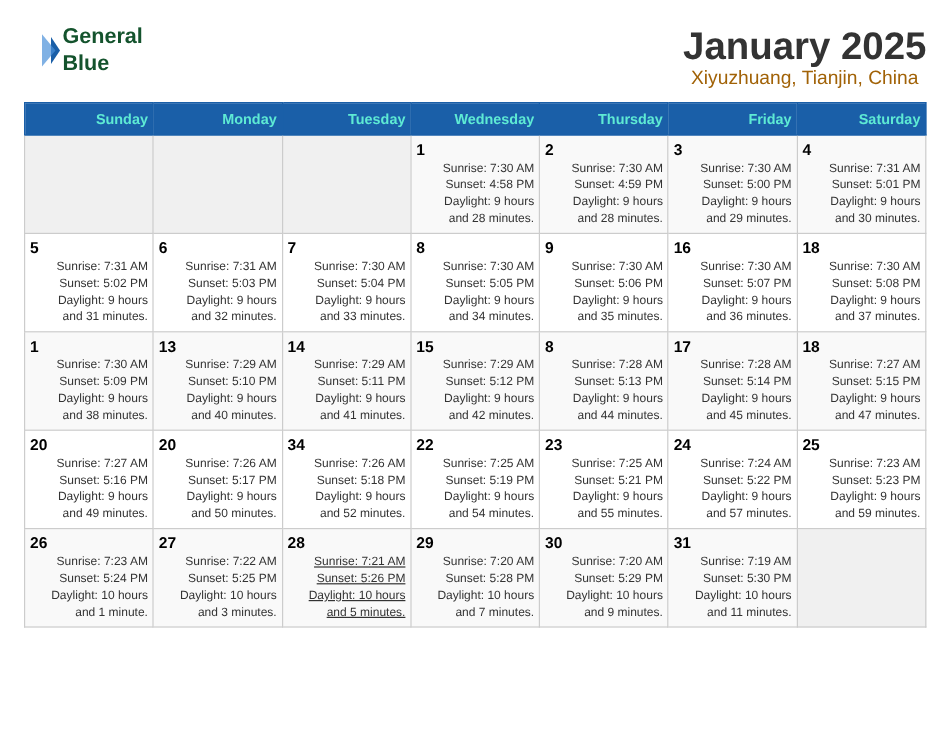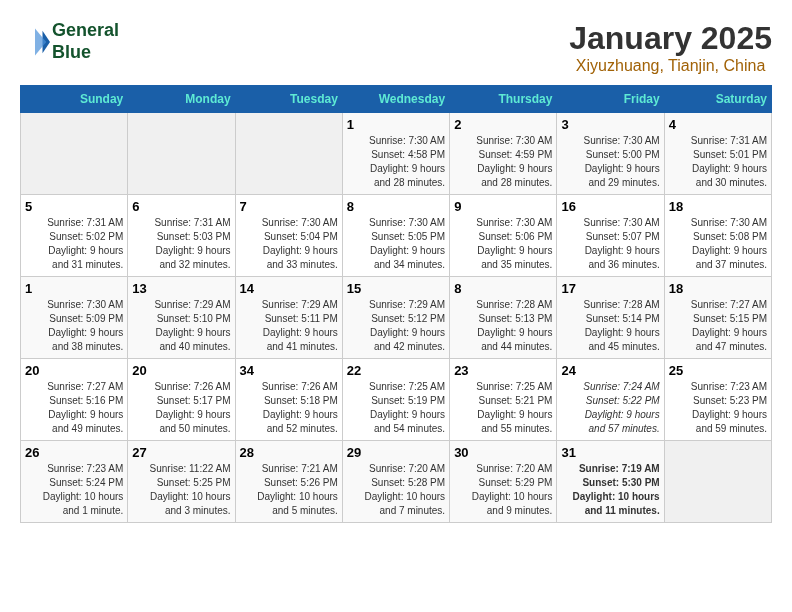--- a/index.html
+++ b/index.html
@@ -290,21 +290,21 @@
         </td>
         <td>
           <span class="day-number">23</span>
           <div class="day-info" style="white-space: pre-line;">Sunrise: 7:25 AM
 Sunset: 5:21 PM
 Daylight: 9 hours
 and 55 minutes.</div>
         </td>
         <td>
           <span class="day-number">24</span>
-          <div class="day-info" style="white-space: pre-line; font-style: italic;">Sunrise: 7:24 AM
+          <div class="day-info" style="white-space: pre-line;">Sunrise: 7:24 AM
 Sunset: 5:22 PM
 Daylight: 9 hours
 and 57 minutes.</div>
         </td>
         <td>
           <span class="day-number">25</span>
           <div class="day-info" style="white-space: pre-line;">Sunrise: 7:23 AM
 Sunset: 5:23 PM
 Daylight: 9 hours
 and 59 minutes.</div>
@@ -313,49 +313,49 @@
       <tr>
         <td>
           <span class="day-number">26</span>
           <div class="day-info" style="white-space: pre-line;">Sunrise: 7:23 AM
 Sunset: 5:24 PM
 Daylight: 10 hours
 and 1 minute.</div>
         </td>
         <td>
           <span class="day-number">27</span>
-          <div class="day-info" style="white-space: pre-line;">Sunrise: 11:22 AM
+          <div class="day-info" style="white-space: pre-line;">Sunrise: 7:22 AM
 Sunset: 5:25 PM
 Daylight: 10 hours
 and 3 minutes.</div>
         </td>
         <td>
           <span class="day-number">28</span>
-          <div class="day-info" style="white-space: pre-line;">Sunrise: 7:21 AM
+          <div class="day-info" style="white-space: pre-line; text-decoration: underline;">Sunrise: 7:21 AM
 Sunset: 5:26 PM
 Daylight: 10 hours
 and 5 minutes.</div>
         </td>
         <td>
           <span class="day-number">29</span>
           <div class="day-info" style="white-space: pre-line;">Sunrise: 7:20 AM
 Sunset: 5:28 PM
 Daylight: 10 hours
 and 7 minutes.</div>
         </td>
         <td>
           <span class="day-number">30</span>
           <div class="day-info" style="white-space: pre-line;">Sunrise: 7:20 AM
 Sunset: 5:29 PM
 Daylight: 10 hours
 and 9 minutes.</div>
         </td>
         <td>
           <span class="day-number">31</span>
-          <div class="day-info" style="white-space: pre-line; font-weight: bold;">Sunrise: 7:19 AM
+          <div class="day-info" style="white-space: pre-line;">Sunrise: 7:19 AM
 Sunset: 5:30 PM
 Daylight: 10 hours
 and 11 minutes.</div>
         </td>
         <td class="empty-cell"></td>
       </tr>
     </tbody>
 </table>
 
 </body></html>

